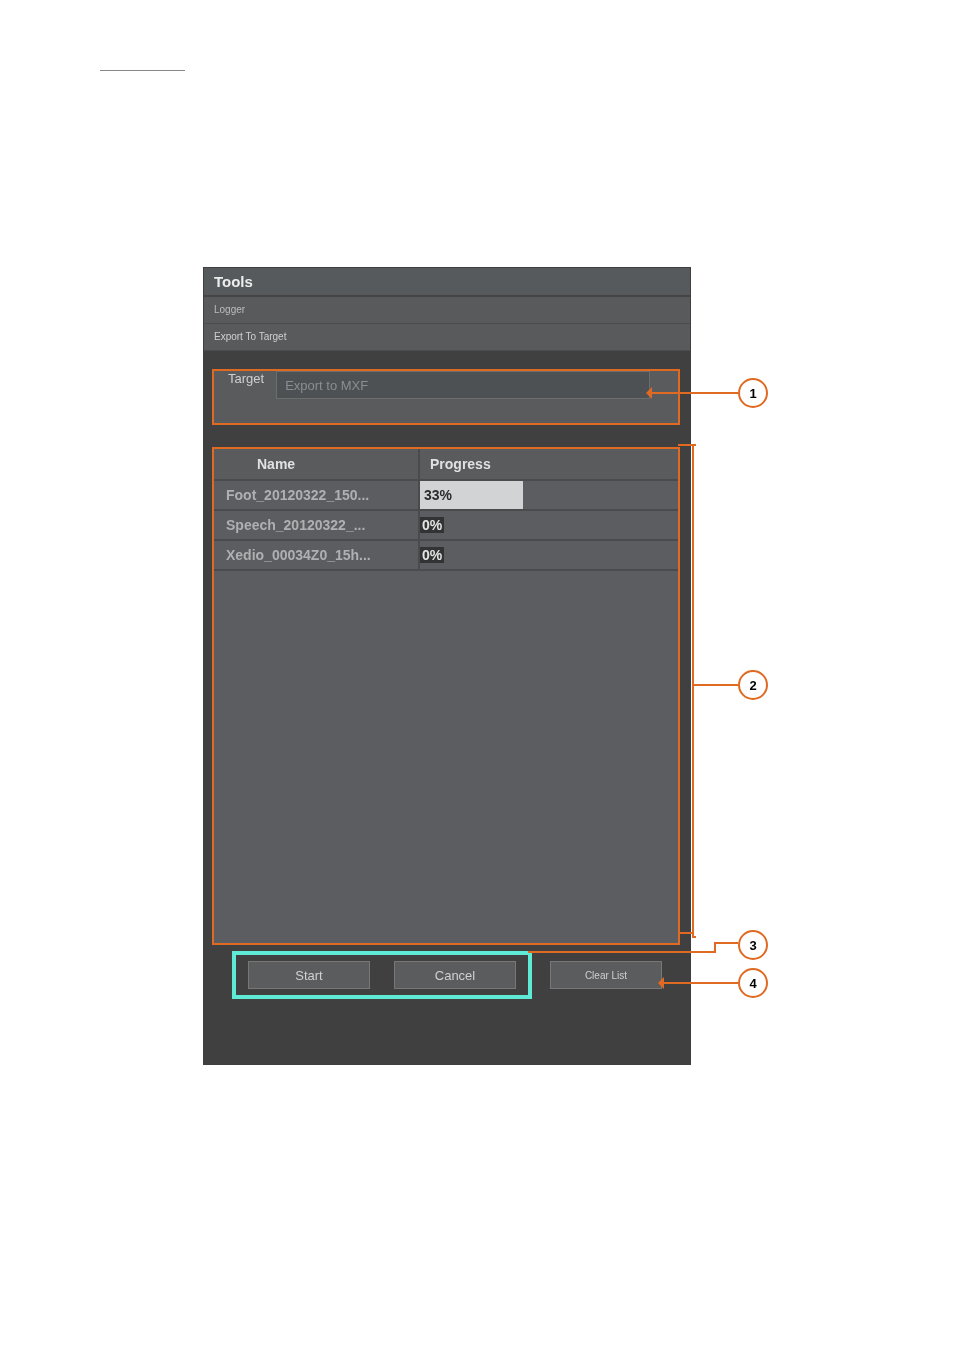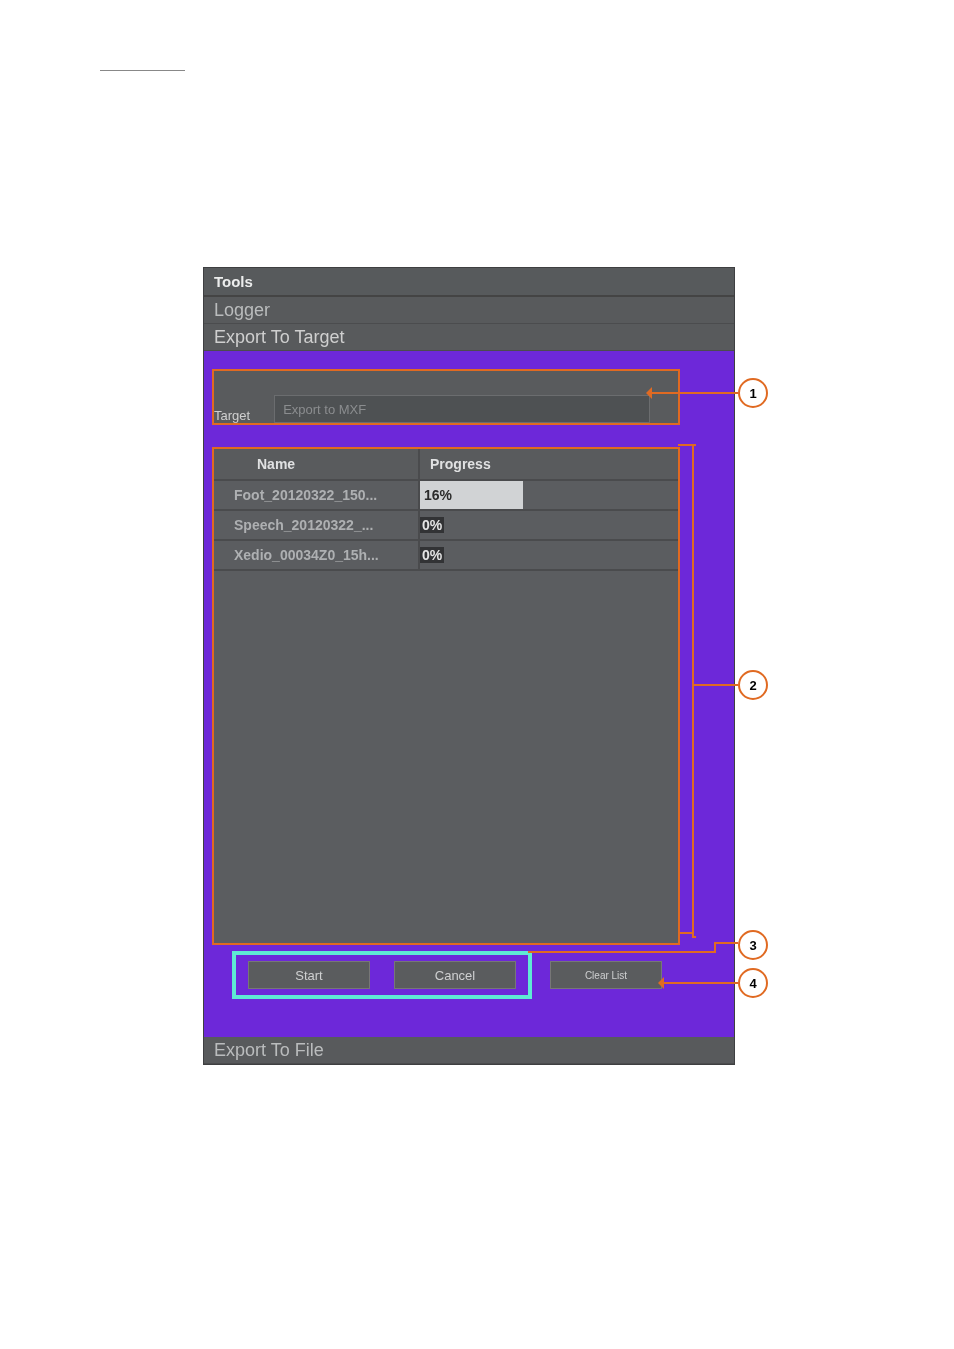--- a/index.html
+++ b/index.html
@@ -17,41 +17,41 @@
     position: absolute;
     left: 100px;
     top: 70px;
     width: 85px;
     border-top: 1px solid #888;
   }
   .panel {
     position: absolute;
     left: 203px;
     top: 267px;
-    width: 532px;
+    width: 488px;
     height: 798px;
-    background: #6d28d9;
+    background: #404040;
     border: 1px solid #3e3f41;
     box-sizing: border-box;
   }
   .title-bar {
     height: 28px;
     line-height: 28px;
     font-weight: bold;
     color: #eceded;
     font-size: 15px;
     padding-left: 10px;
     border-bottom: 1px solid #444;
     background: #575a5c;
     box-shadow: inset 0 -1px 0 #444;
   }
   .menu-item {
     height: 26px;
     line-height: 26px;
-    font-size: 18px;
+    font-size: 10px;
     color: #babcbd;
     padding-left: 10px;
     border-bottom: 1px solid #4b4c4e;
     background: #585a5c;
   }
   .menu-item.active {
     color: #cfcfcf;
   }
   .content {
     position: relative;
@@ -61,22 +61,23 @@
   .target-box {
     position: absolute;
     left: 8px;
     top: 18px;
     width: 468px;
     height: 56px;
     border: 2px solid #e06a22;
     background: #595b5d;
     box-sizing: border-box;
     display: flex;
-    align-items: flex-end;
-    gap: 24px;
+    align-items: flex-start;
+    padding-left: 14px;
+    gap: 12px;
   }
   .target-label {
     font-size: 13px;
     color: #cfcfcf;
   }
   .target-drop {
     flex: 1;
     height: 26px;
     background: #4e5153;
     border: 1px solid #6b6d6f;
@@ -122,21 +123,21 @@
     height: 28px;
     border-bottom: 2px solid #4a4b4d;
   }
   .row .cell-name {
     width: 206px;
     box-sizing: border-box;
     border-right: 2px solid #4a4b4d;
     font-size: 14px;
     font-weight: bold;
     color: #aeb0b2;
-    padding-left: 20px;
+    padding-left: 12px;
     display: flex;
     align-items: center;
     white-space: nowrap;
     overflow: hidden;
     text-overflow: ellipsis;
   }
   .row .cell-prog {
     flex: 1;
     position: relative;
     display: flex;
@@ -265,21 +266,21 @@
 
     <div class="list-box">
       <div class="list-header">
         <div class="col-name">Name</div>
         <div class="col-prog">Progress</div>
       </div>
       <div class="row">
         <div class="cell-name">Foot_20120322_150...</div>
         <div class="cell-prog">
           <div class="prog-fill" style="width:40%"></div>
-          <span class="prog-text">16%</span>
+          <span class="prog-text">33%</span>
         </div>
       </div>
       <div class="row">
         <div class="cell-name">Speech_20120322_...</div>
         <div class="cell-prog">
           <div class="prog-fill" style="width:0%"></div>
           <span class="prog-text low">0%</span>
         </div>
       </div>
       <div class="row">
@@ -292,21 +293,20 @@
     </div>
 
     <div class="button-box">
       <div class="app-btn">Start</div>
       <div class="app-btn">Cancel</div>
     </div>
     <div class="clear-btn">Clear List</div>
   </div>
 
   <div class="bottom-items">
-    <div class="menu-item">Export To File</div>
   </div>
 </div>
 
 <div class="arrow-h" style="left:648px; top:392px; width:90px;"></div>
 <div class="ann-num" style="left:738px; top:378px;">1</div>
 
 <div class="ann-connector" style="left:692px; top:444px; height:490px; width:2px; background:transparent; border-left:2px solid #e06a22; border-top:2px solid #e06a22; border-bottom:2px solid #e06a22;"></div>
 <div style="position:absolute; left:678px; top:444px; width:14px; height:2px; background:#e06a22;"></div>
 <div style="position:absolute; left:678px; top:932px; width:14px; height:2px; background:#e06a22;"></div>
 <div style="position:absolute; left:694px; top:684px; width:44px; height:2px; background:#e06a22;"></div>

